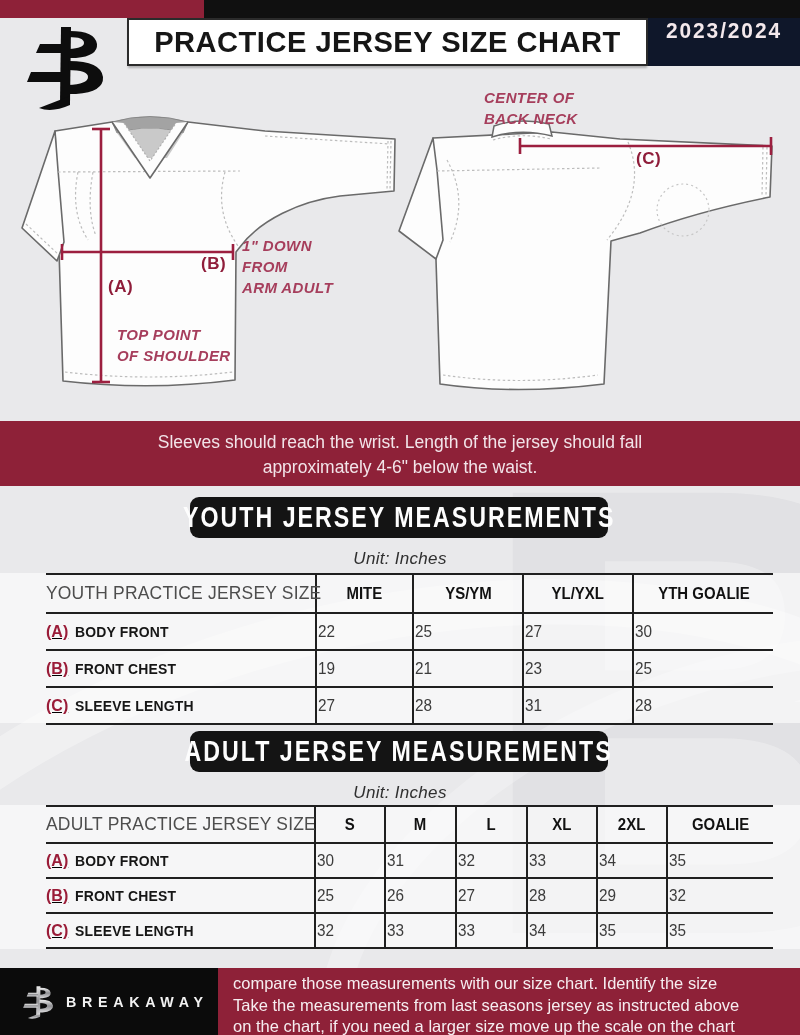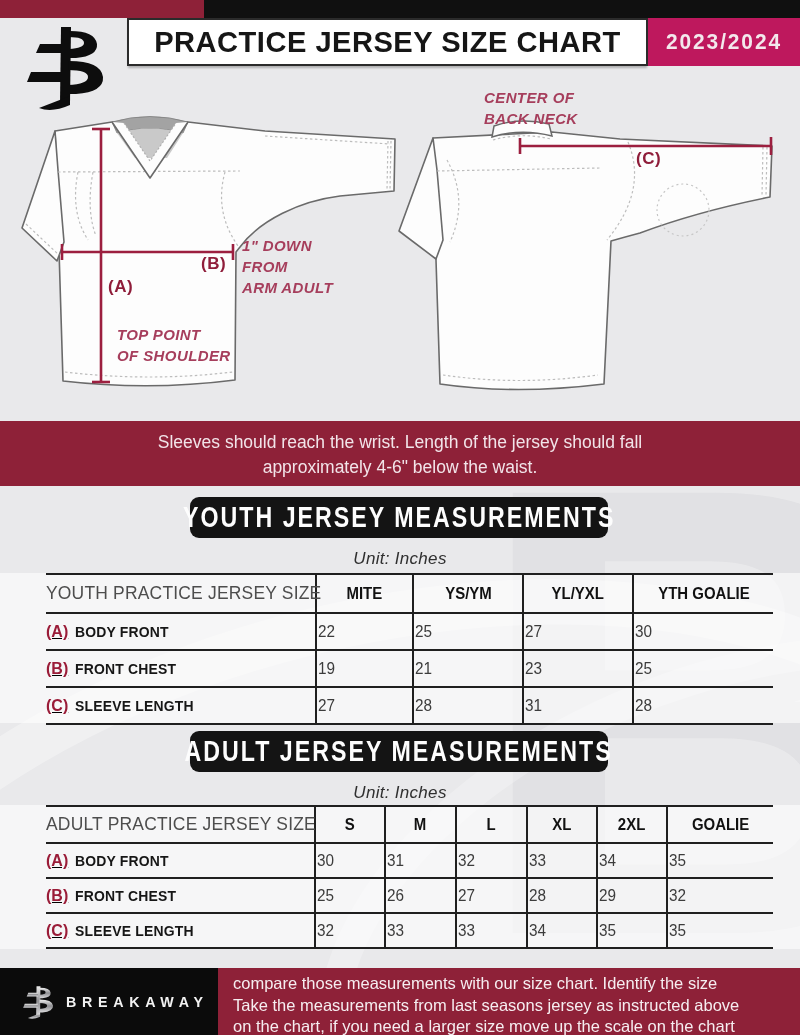--- a/index.html
+++ b/index.html
@@ -34,22 +34,22 @@
   .title-bar {
     left:127px; top:18px; width:521px; height:48px; background:#ffffff;
     border:2px solid #2b2b2b; z-index:3; display:flex; align-items:center; justify-content:center;
     box-shadow:0 3px 2px -1px rgba(0,0,0,0.25);
   }
   .title-bar span {
     font-weight:bold; font-size:30px; letter-spacing:0.5px; color:#161616;
     white-space:nowrap; display:inline-block; transform:scaleX(0.97);
   }
   .year-box {
-    left:648px; top:18px; width:152px; height:48px; background:#be185d; z-index:3;
-    display:flex; align-items:center; justify-content:center;
+    left:648px; top:18px; width:152px; height:48px; background:#0f172a; z-index:3;
+    display:flex; align-items:flex-start; justify-content:center;
   }
   .year-box span {
     color:#f3e8ec; font-weight:bold; font-size:22px; letter-spacing:2px;
     display:inline-block; transform:scaleX(0.95); white-space:nowrap;
   }
   .logo-header { left:24px; top:22px; z-index:4; }
 
   
   .diagram-svg { left:0; top:95px; z-index:2; }
   .note-it {

